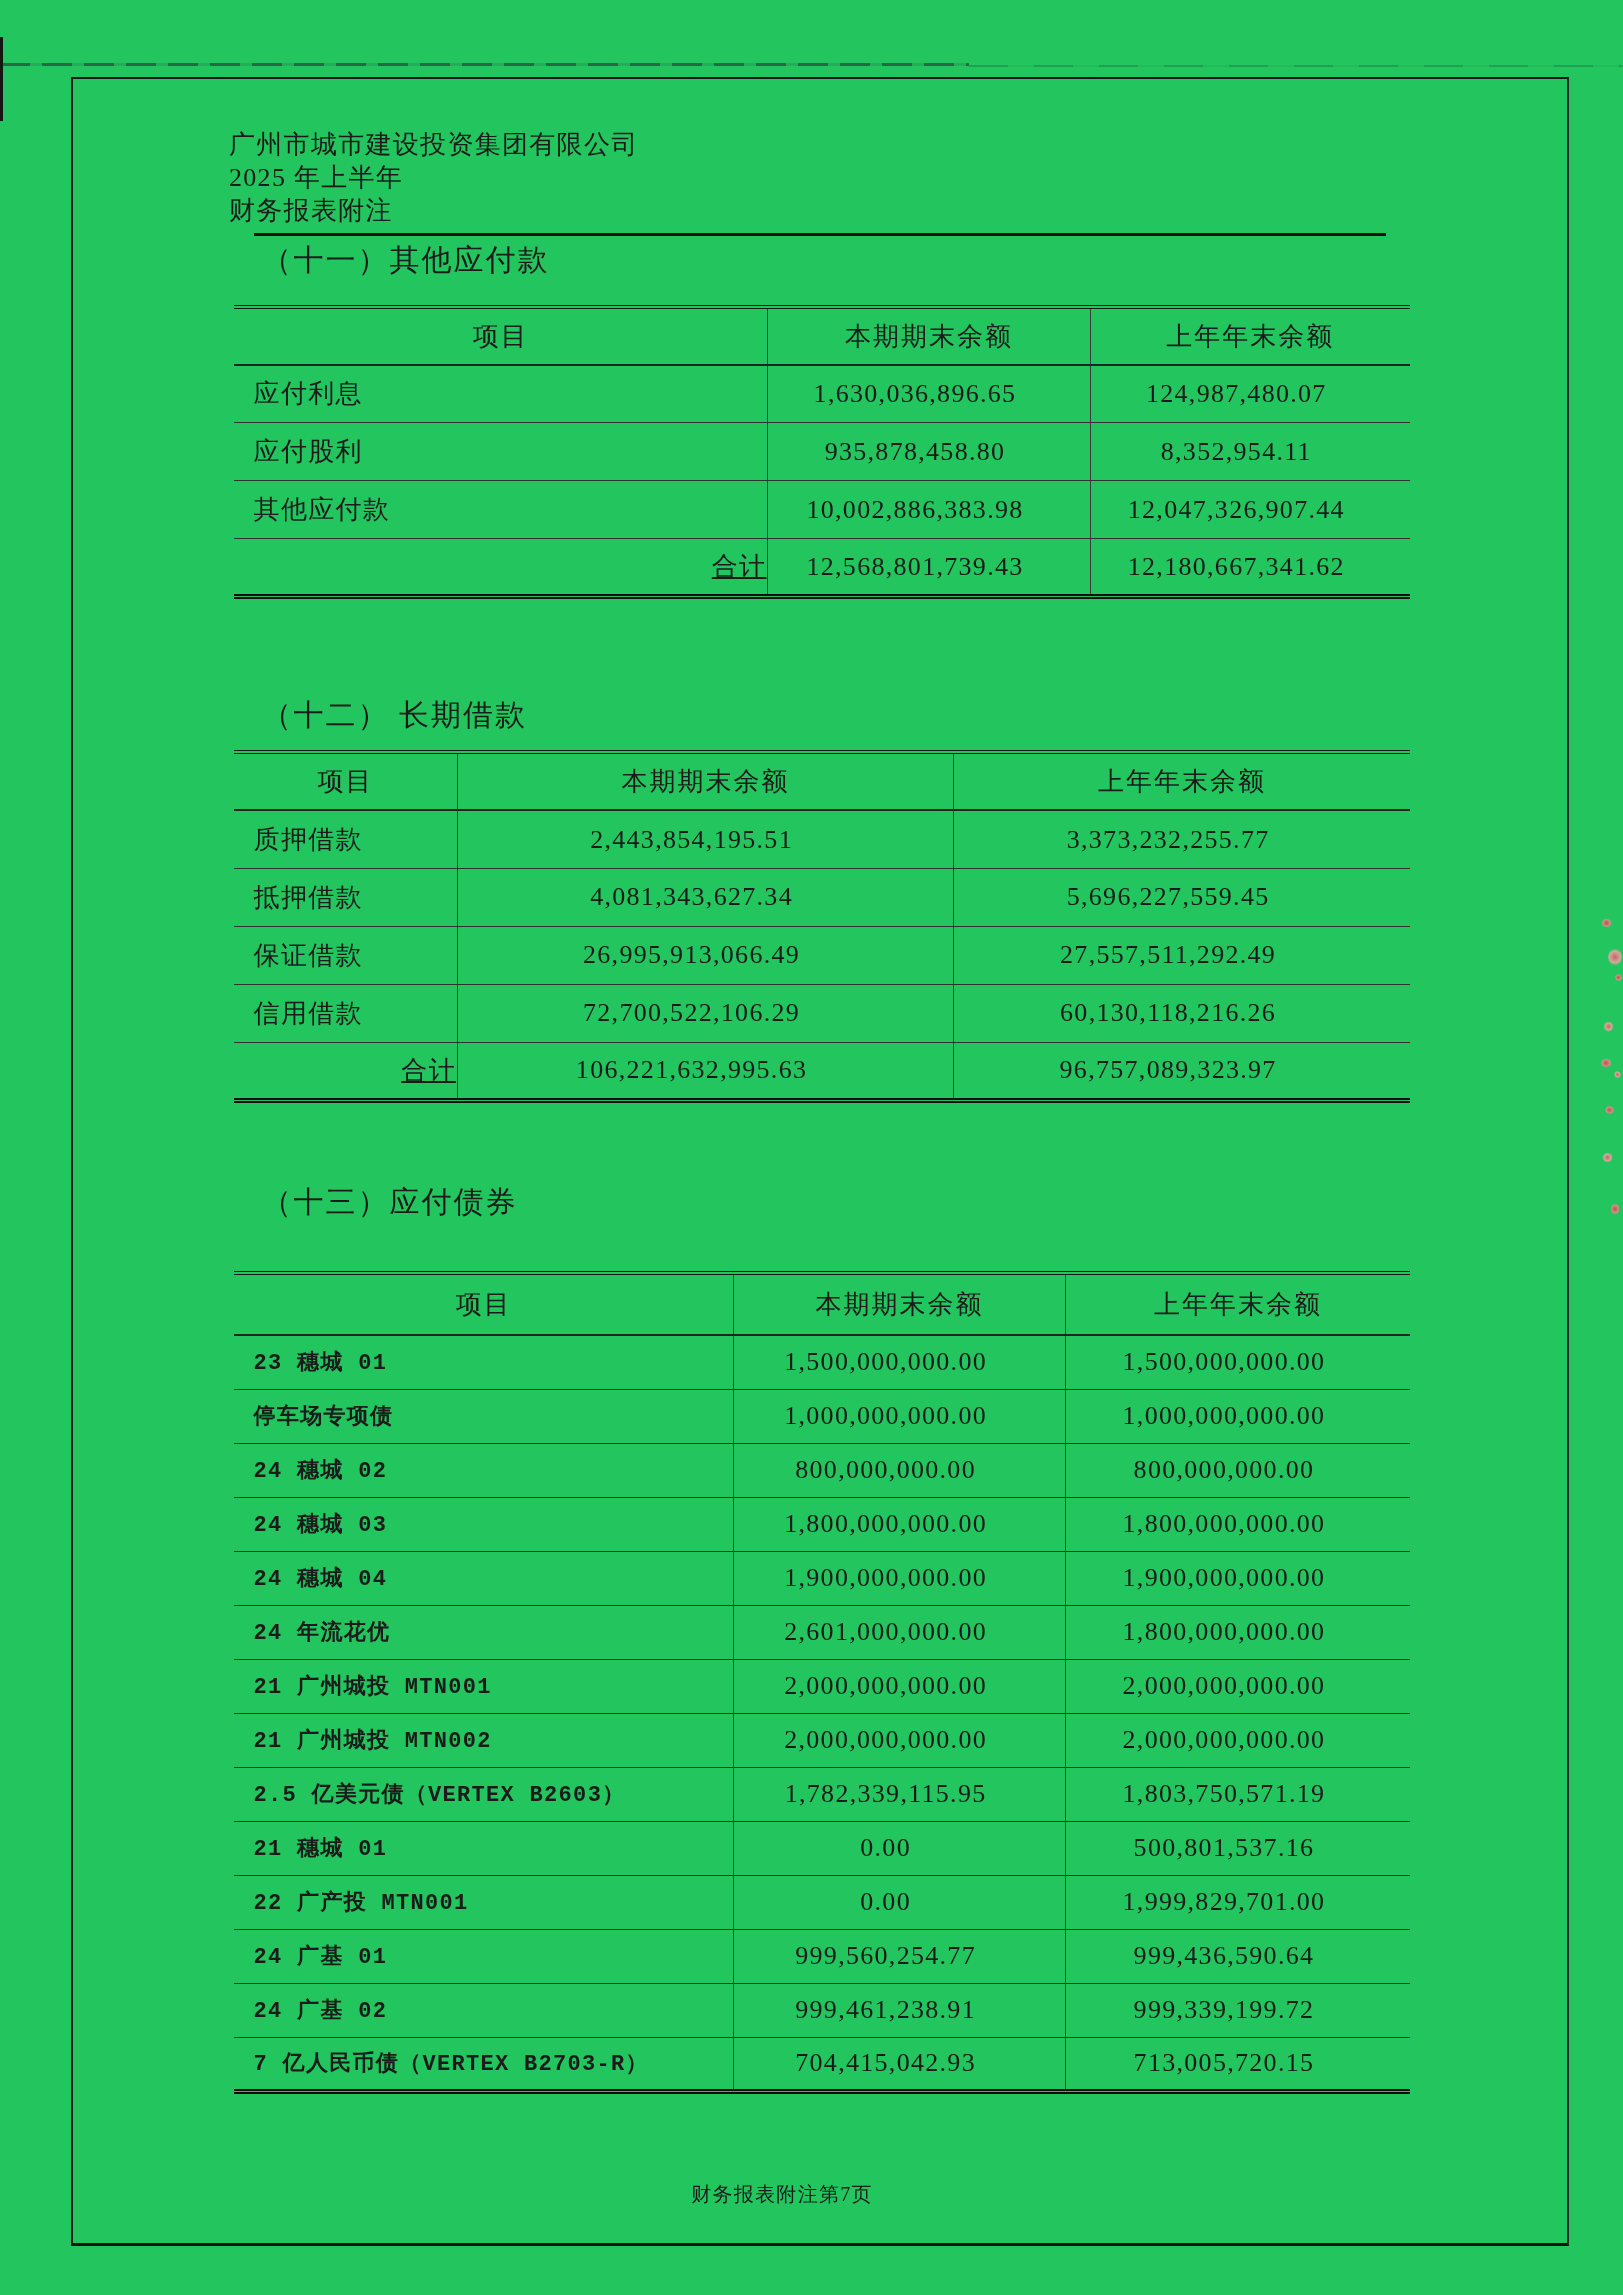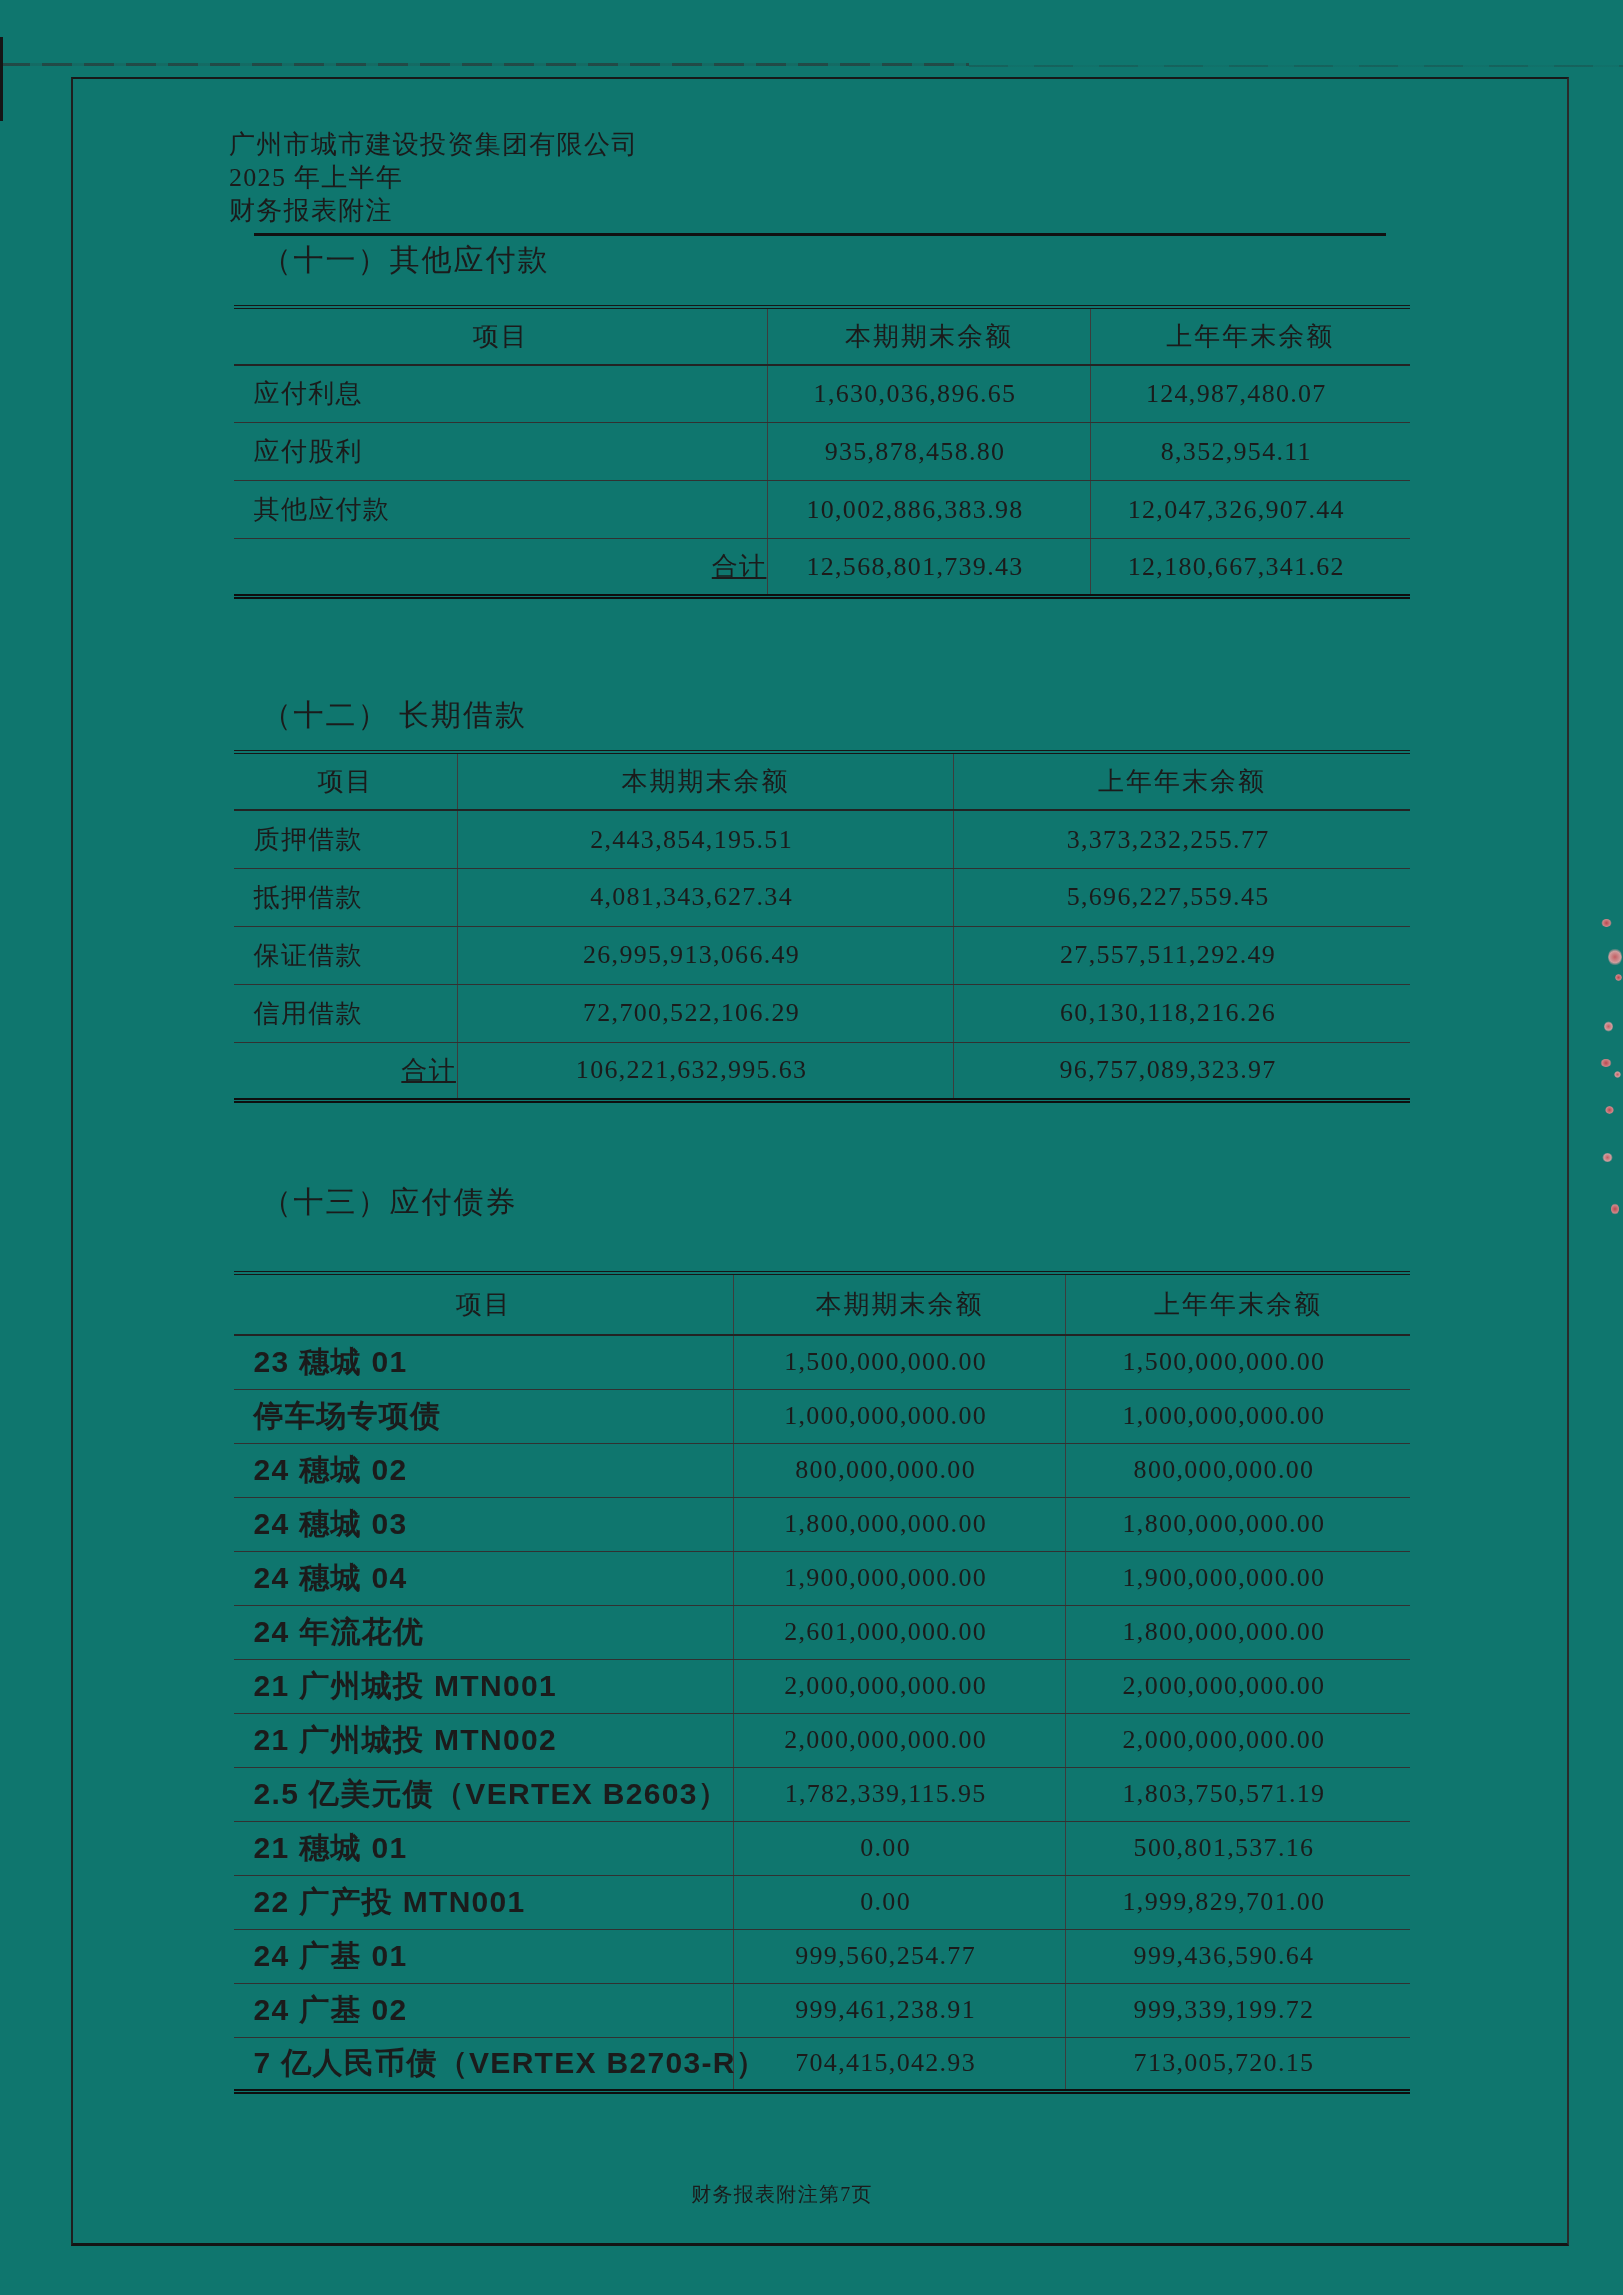--- a/index.html
+++ b/index.html
@@ -3,21 +3,21 @@
 <meta charset="utf-8">
 <style>
   html,body{margin:0;padding:0;}
   body{
     width:1623px;height:2295px;position:relative;
     background:#f7f7f4;
     font-family:"Liberation Serif","DejaVu Serif",serif;
     color:#1b1b1b;
     -webkit-font-smoothing:antialiased;
   }
-  .page{position:absolute;inset:0;background:#0f766e;overflow:hidden;}
+  .page{position:absolute;inset:0;background:#22c55e;overflow:hidden;}
 
   
   .frame{
     position:absolute;left:71px;top:77px;width:1498px;height:2169px;
     border-top:2.6px solid #181818;
     border-left:2.6px solid #1f1f1f;
     border-right:2px solid #2a2a2a;
     border-bottom:3.3px solid #141414;
     box-sizing:border-box;
   }
@@ -72,21 +72,21 @@
     font-family:"Liberation Serif","DejaVu Serif",serif;
   }
   .fin-table tr.total td.label{text-align:right;padding-left:0;text-decoration:underline;}
   .t1 tr,.t2 tr{height:58px;}
   .t3 thead tr{height:62px;}
   .t3 tbody tr{height:54px;}
   .t1 .c1{width:45.4%;}.t1 .c2{width:27.4%;}.t1 .c3{width:27.2%;}
   .t2 .c1{width:19.0%;}.t2 .c2{width:42.2%;}.t2 .c3{width:38.8%;}
   .t3 .c1{width:42.5%;}.t3 .c2{width:28.2%;}.t3 .c3{width:29.3%;}
   
-  .t3 td.label{font-family:Liberation Sans, sans-serif;font-weight:700;font-size:30px;}
+  .t3 td.label{font-family:Liberation Mono, monospace;font-weight:700;font-size:22px;}
 
   
   .doc-footer{
     position:absolute;left:625px;top:2181px;width:314px;
     text-align:center;font-size:20px;letter-spacing:1.3px;white-space:nowrap;
   }
 </style>
 </head>
 <body>
 

